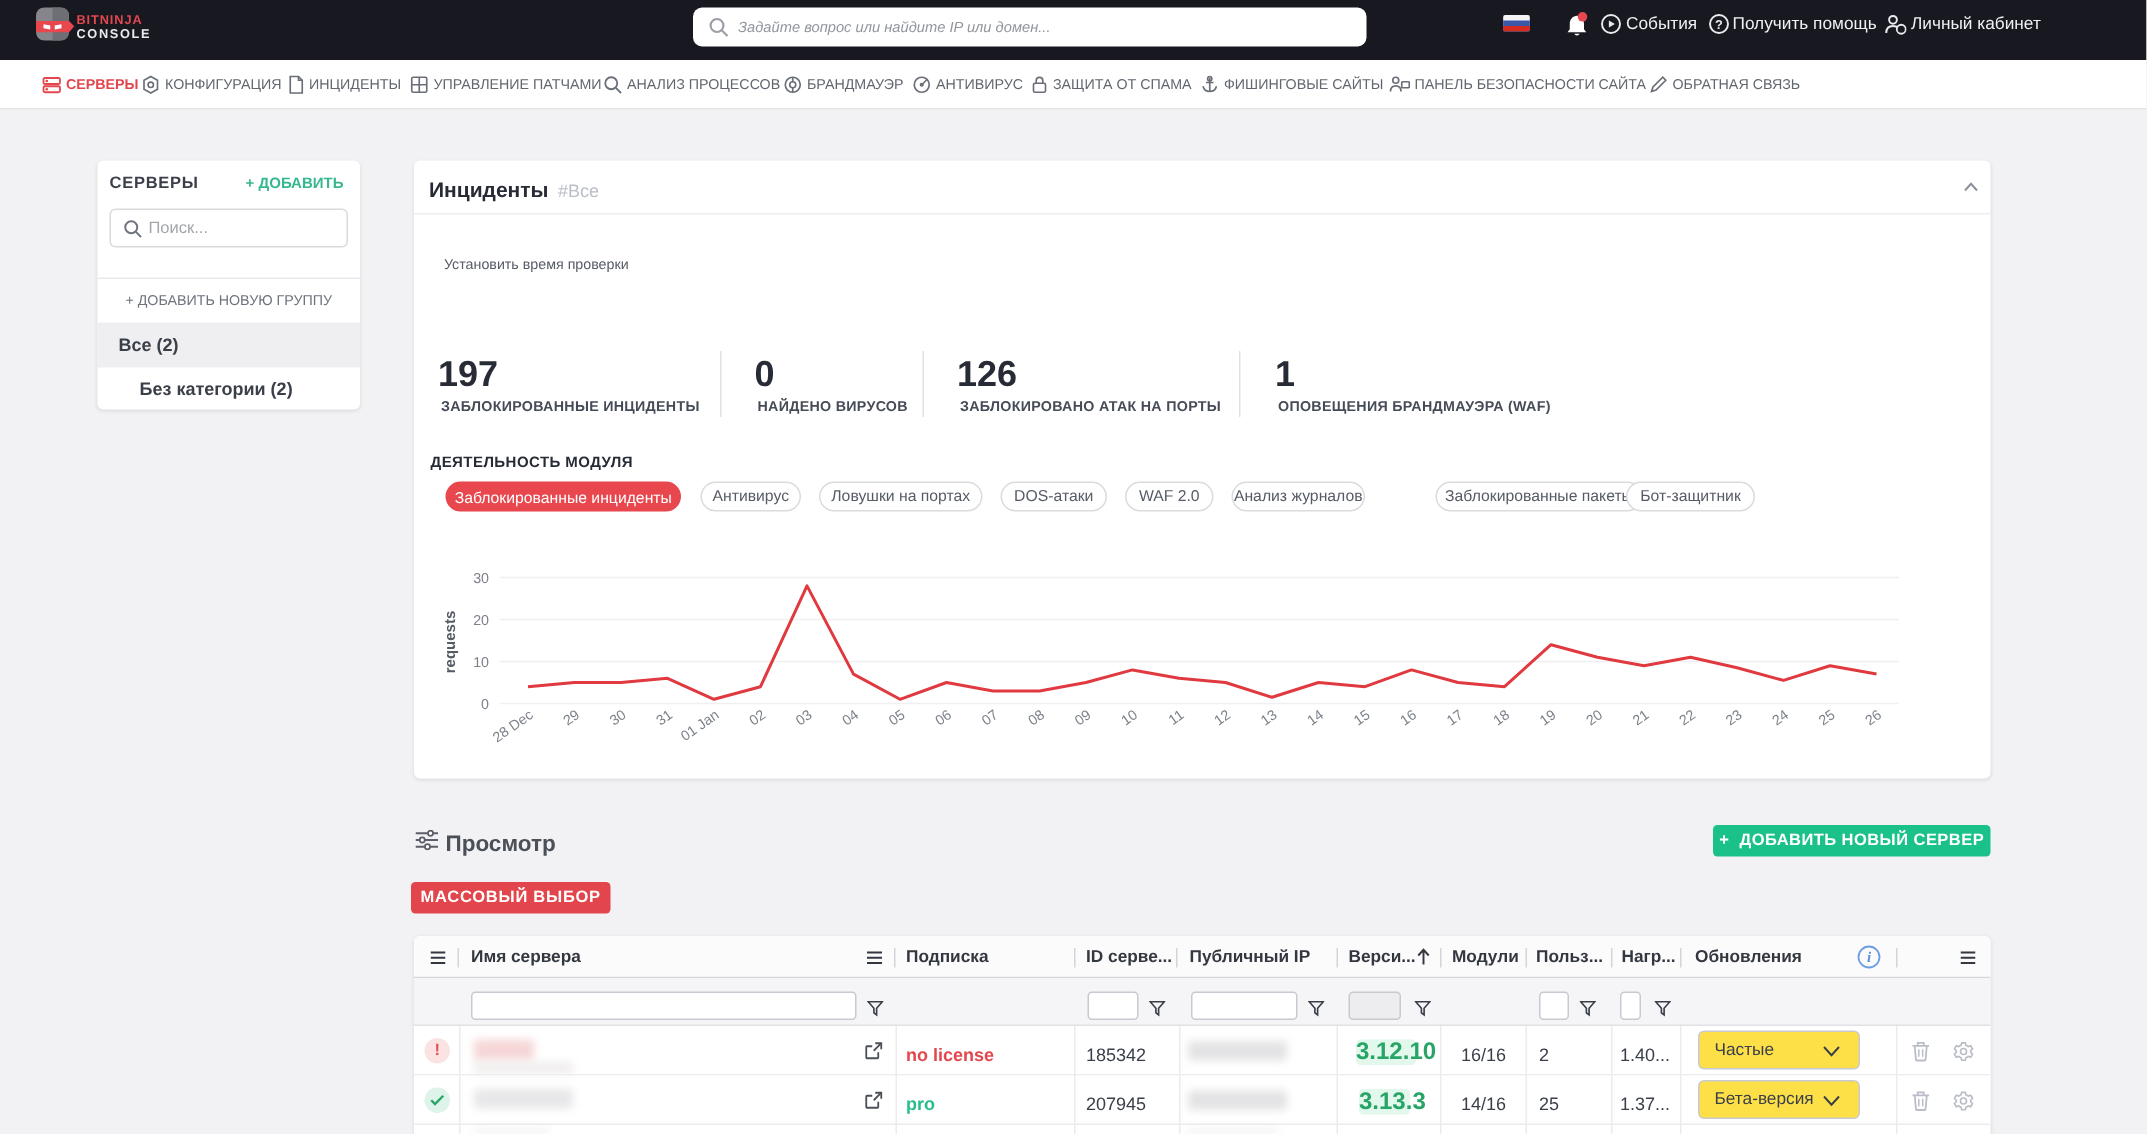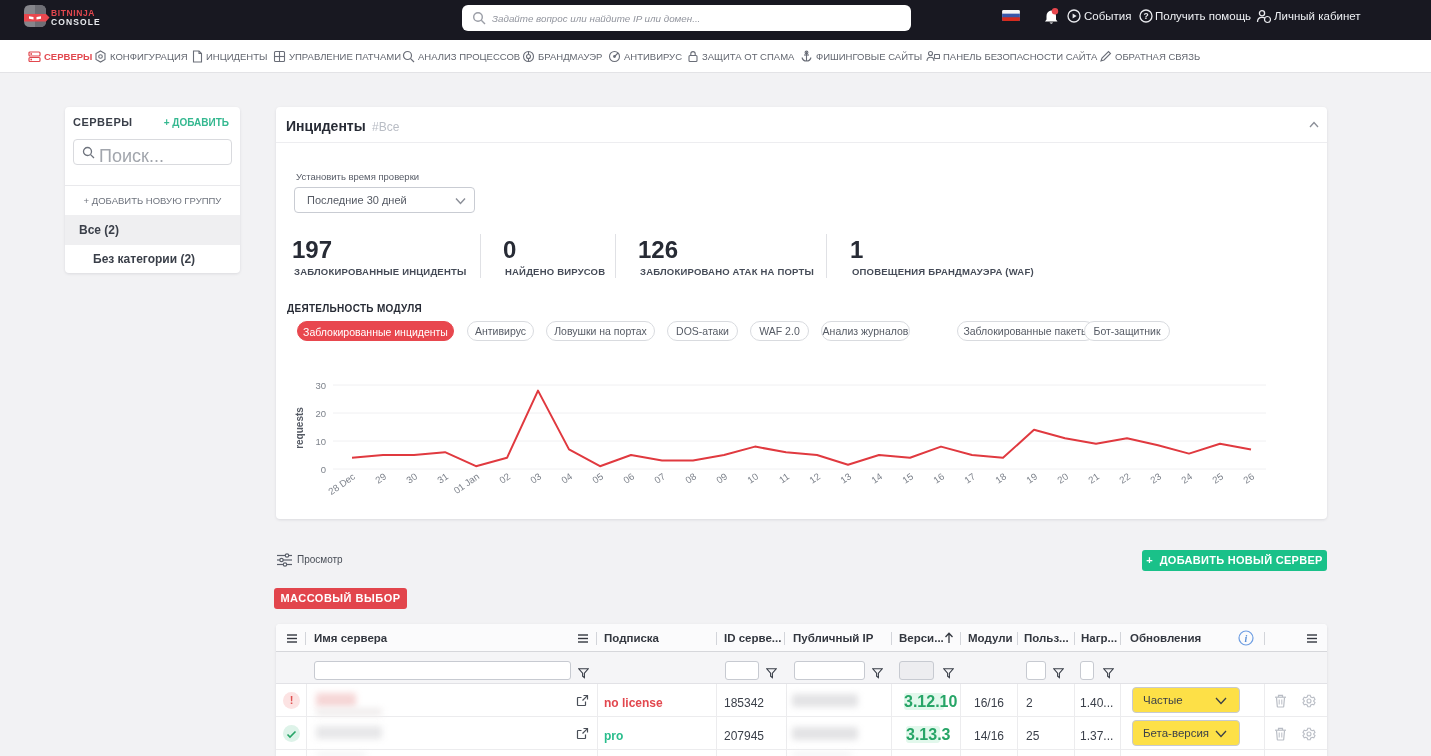--- a/index.html
+++ b/index.html
@@ -20,42 +20,42 @@
 .navitem.red { color:#e2474e; font-weight:bold; }
 
 
 .panel { position:absolute; background:#fff; border-radius:4px; box-shadow:0 1px 3px rgba(20,20,40,.10); }
 
 
 #side { left:65px; top:107px; width:175px; height:166px; }
 #side .hd { position:absolute; left:8px; top:9px; font-size:11px; font-weight:bold; letter-spacing:.5px; color:#3a3f49; }
 #side .add { position:absolute; right:11px; top:10px; font-size:10px; font-weight:bold; letter-spacing:0; color:#35b890; }
 #side .srch { position:absolute; left:8px; top:32px; width:159px; height:26px; border:1px solid #d9dade; border-radius:4px; }
-#side .srch span { position:absolute; left:25px; top:6px; font-size:18px; color:#a2a6ad; }
+#side .srch span { position:absolute; left:25px; top:6px; font-size:11px; color:#a2a6ad; }
 #side .div { position:absolute; left:0; top:78px; width:175px; height:1px; background:#e9e9ec; }
 #side .addgrp { position:absolute; left:0; top:88px; width:175px; text-align:center; font-size:9.5px; letter-spacing:0; color:#6e737d; }
 #side .row1 { position:absolute; left:0; top:108px; width:175px; height:30px; background:#efeff1; font-size:12px; font-weight:bold; color:#3a3f49; line-height:30px; padding-left:14px; }
 #side .row2 { position:absolute; left:0; top:138px; width:175px; height:28px; font-size:12px; font-weight:bold; color:#3a3f49; line-height:28px; padding-left:28px; }
 
 
 #main { left:276px; top:107px; width:1051px; height:412px; }
 #main .ttl { position:absolute; left:10px; top:11px; font-size:14px; font-weight:bold; color:#272b35; }
 #main .tag { position:absolute; left:96px; top:13px; font-size:12px; color:#b9bdc5; }
 #main .hdline { position:absolute; left:0; top:35px; width:1051px; height:1px; background:#ededf0; }
 #main .lbl { position:absolute; left:20px; top:64px; font-size:9.5px; color:#565b66; }
 #main .ddl { position:absolute; left:18px; top:80px; width:181px; height:26px; border:1px solid #c9ccd3; border-radius:4px; font-size:11px; color:#555a64; line-height:24px; padding-left:12px; }
 .statnum { position:absolute; font-size:24px; font-weight:bold; color:#272b35; }
 .statcap { position:absolute; font-size:9.5px; font-weight:bold; letter-spacing:.2px; color:#454b57; }
 .statdiv { position:absolute; width:1px; height:44px; background:#e0e1e5; top:127px; }
 #main .actlbl { position:absolute; left:11px; top:196px; font-size:10px; font-weight:bold; letter-spacing:.3px; color:#272b35; }
 .pill { position:absolute; top:214px; height:20px; border:1px solid #d9dbdf; border-radius:10px; background:#fff; font-size:10.5px; color:#565b65; line-height:18px; text-align:center; white-space:nowrap; }
 .pill.red { background:#e8474e; border-color:#e8474e; color:#fff; line-height:20px; }
 
 
-#viewlbl { position:absolute; left:297px; top:554px; font-size:10px; color:#4a4f58; }
+#viewlbl { position:absolute; left:297px; top:554px; font-size:15px; color:#4a4f58;font-weight:bold; }
 #btn-add { position:absolute; left:1142px; top:550px; width:185px; height:21px; background:#1ac189; border-radius:3px; color:#fff; font-size:11px; font-weight:bold; letter-spacing:.3px; text-align:center; line-height:21px; }
 #btn-mass { position:absolute; left:274px; top:588px; width:133px; height:21px; background:#e2454c; border-radius:3px; color:#fff; font-size:11px; font-weight:bold; letter-spacing:.5px; text-align:center; line-height:21px; }
 
 
 #tbl { position:absolute; left:276px; top:624px; width:1051px; height:132px; background:#fff; border-radius:4px 4px 0 0; box-shadow:0 1px 3px rgba(20,20,40,.10); }
 #thead { position:absolute; left:0; top:0; width:1051px; height:28px; background:#fbfbfc; border-bottom:1px solid #d6d7db; border-radius:4px 4px 0 0; }
 .th { position:absolute; top:8px; font-size:11.5px; font-weight:bold; color:#33373f; white-space:nowrap; }
 .hsep { position:absolute; top:8px; width:1px; height:13px; background:#d3d5da; }
 #tfilter { position:absolute; left:0; top:28px; width:1051px; height:32px; background:#f5f5f7; border-bottom:1px solid #e2e2e6; }
 .fin { position:absolute; top:6px; height:19px; background:#fff; border:1px solid #c7cad1; border-radius:3px; }
@@ -187,25 +187,20 @@
 </div>
 
 <div class="panel" id="main">
   <div class="ttl">Инциденты</div>
   <div class="tag">#Все</div>
   <svg class="abs" style="left:1033px;top:14px" width="10" height="7" viewBox="0 0 10 7">
       <path d="M1 6 L5 1.5 L9 6" fill="none" stroke="#8b8f98" stroke-width="1.3"></path>
     </svg>
   <div class="hdline"></div>
   <div class="lbl">Установить время проверки</div>
-  <div class="ddl">Последние 30 дней
-    <svg class="abs" style="left:160px;top:9px" width="11" height="8" viewBox="0 0 11 8">
-        <path d="M1 1.5 L5.5 6.5 L10 1.5" fill="none" stroke="#8b8f98" stroke-width="1.4"></path>
-      </svg>
-  </div>
 
   <div class="statnum" style="left:16px;top:129px">197</div>
   <div class="statcap" style="left:18px;top:159px">ЗАБЛОКИРОВАННЫЕ ИНЦИДЕНТЫ</div>
   <div class="statdiv" style="left:204px"></div>
   <div class="statnum" style="left:227px;top:129px">0</div>
   <div class="statcap" style="left:229px;top:159px">НАЙДЕНО ВИРУСОВ</div>
   <div class="statdiv" style="left:339px"></div>
   <div class="statnum" style="left:362px;top:129px">126</div>
   <div class="statcap" style="left:364px;top:159px">ЗАБЛОКИРОВАНО АТАК НА ПОРТЫ</div>
   <div class="statdiv" style="left:550px"></div>

